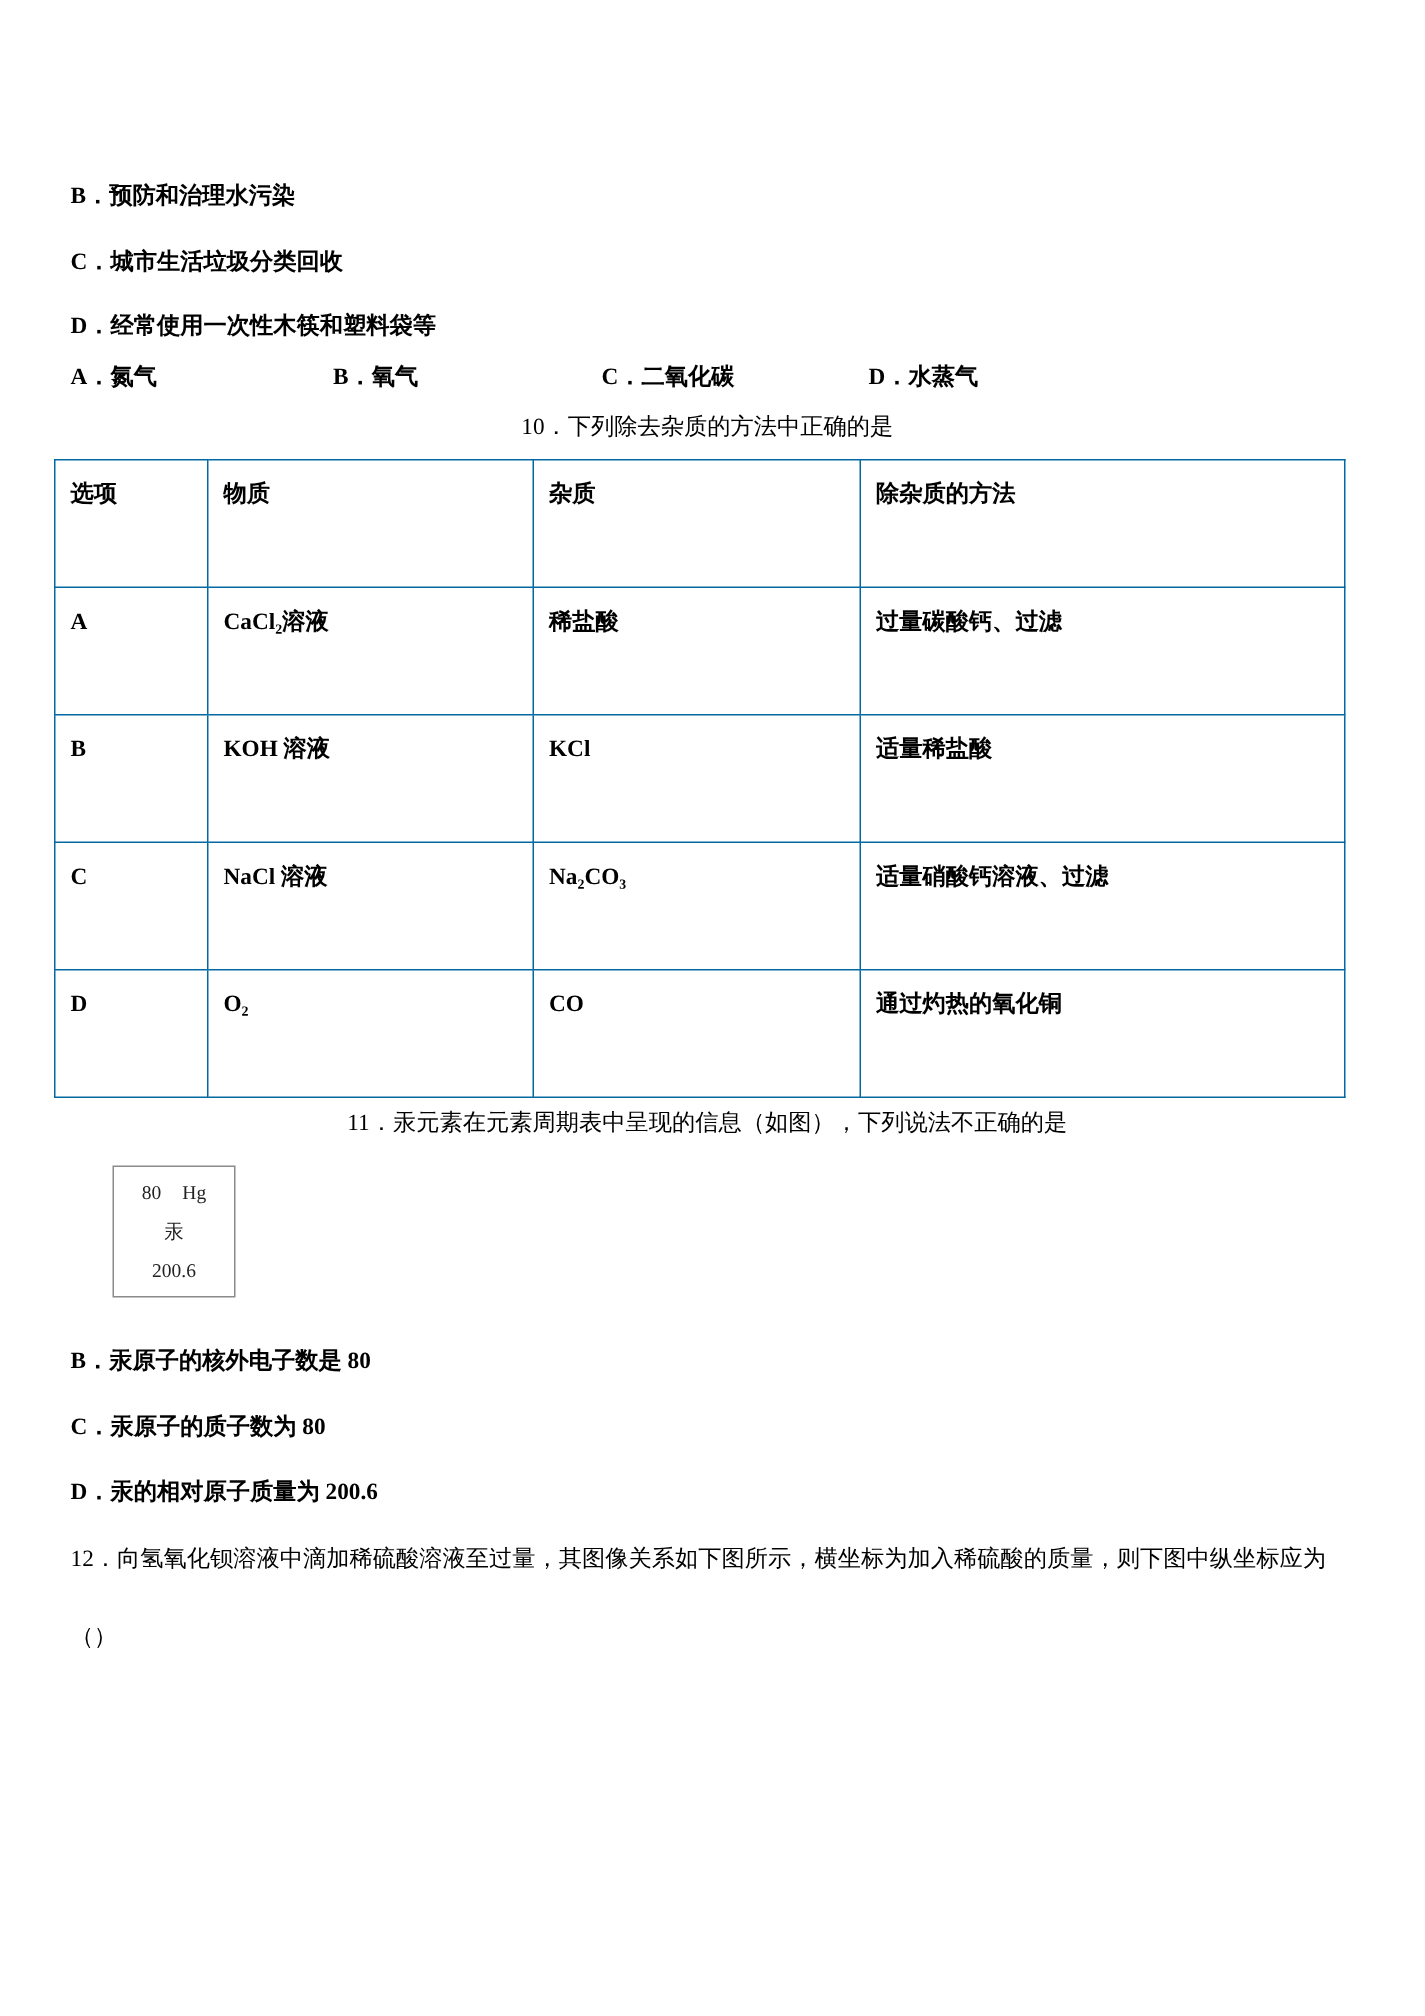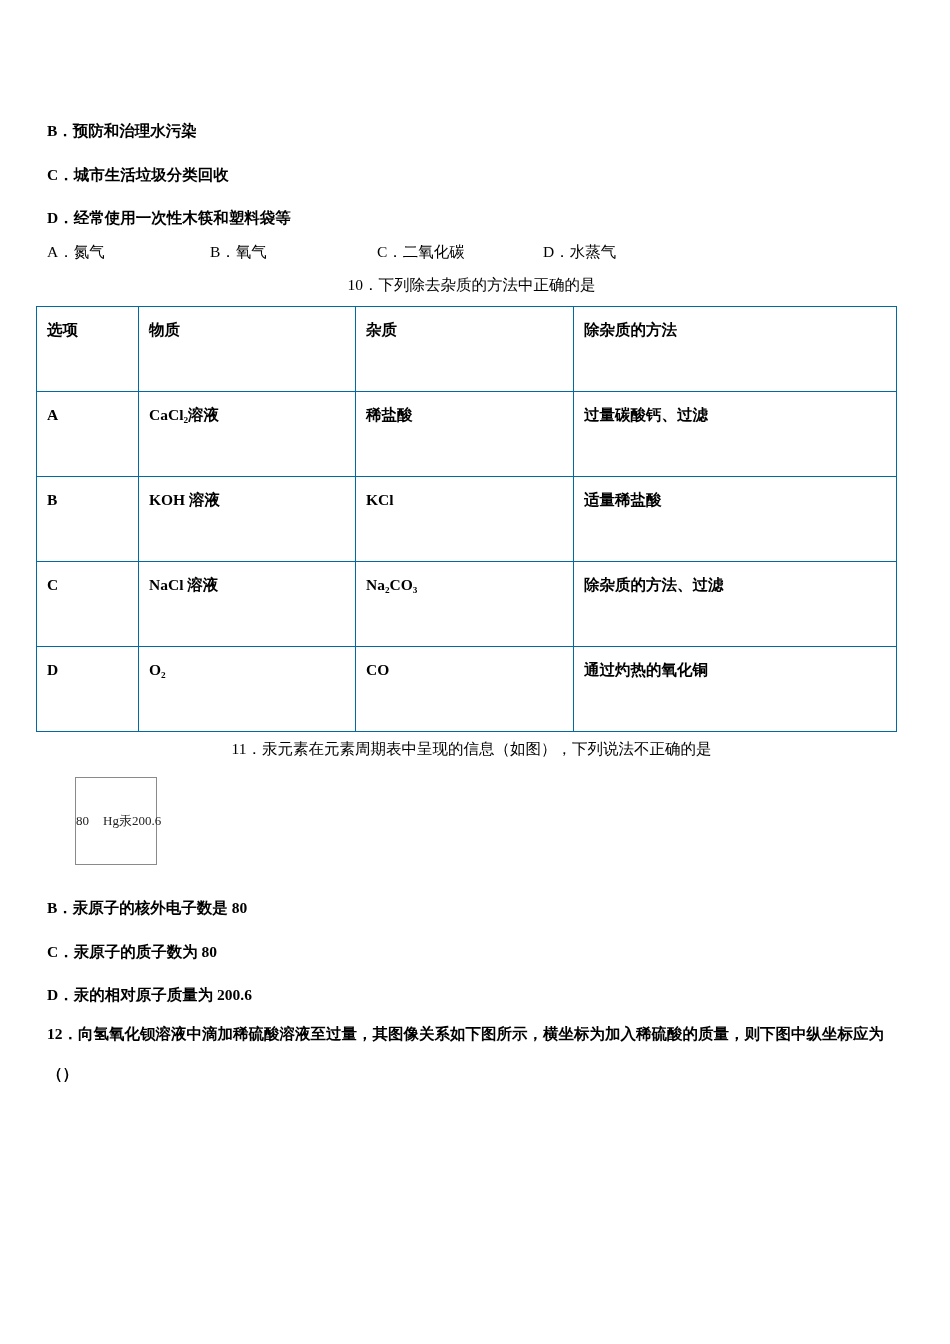--- a/index.html
+++ b/index.html
@@ -9,21 +9,21 @@
     font-family:"Liberation Serif","DejaVu Serif",serif;
     color:#000;
     overflow:hidden;
   }
   .page { padding:104px 54px 0 47px; }
   .line { font-size:15.5px; line-height:33.5px; white-space:nowrap; }
   .bold { font-weight:bold;margin-top:10px; }
   .opt-grid {
     display:grid;
     grid-template-columns:163px 167px 166px auto;
-    font-size:15.5px; line-height:33.5px; font-weight:normal;
+    font-size:15.5px; line-height:33.5px; font-weight:bold;gap:12px;
   }
   table.impurity {
     border-collapse:collapse;
     table-layout:fixed;
     width:860px;
     margin:4px 0 0 -11px;
   }
   table.impurity col.c1 { width:102px; }
   table.impurity col.c2 { width:217px; }
   table.impurity col.c3 { width:218px; }
@@ -35,27 +35,27 @@
     padding:13px 10px;
     height:85px;
     font-size:15.5px;
     font-weight:bold;
     line-height:1.35;
   }
   .element-tile {
     width:82px; height:88px;
     border:1px solid #8a8a8a;
     margin:12px 0 26px 28px;
-    display:flex; flex-direction:row;
+    display:flex; flex-direction:column;
     justify-content:space-evenly; align-items:center;
     font-size:13px; color:#222;
   }
   .element-tile .row1 { display:flex; gap:14px; align-items:baseline; }
   .para {
-    font-size:15.5px; line-height:40px; font-weight:bold;
+    font-size:15.5px; line-height:52px; font-weight:normal;
     width:856px; margin-top:2px;
   }
   .normal { font-weight:normal;text-align:center; }
 </style>
 </head>
 <body>
 
 <div class="page">
 
   <div class="line bold">B．预防和治理水污染</div>
@@ -97,21 +97,21 @@
       <tr>
         <td>B</td>
         <td>KOH 溶液</td>
         <td>KCl</td>
         <td>适量稀盐酸</td>
       </tr>
       <tr>
         <td>C</td>
         <td>NaCl 溶液</td>
         <td>Na₂CO₃</td>
-        <td>除杂质的方法、过滤</td>
+        <td>适量硝酸钙溶液、过滤</td>
       </tr>
       <tr>
         <td>D</td>
         <td>O₂</td>
         <td>CO</td>
         <td>通过灼热的氧化铜</td>
       </tr>
     </tbody>
   </table>
 

